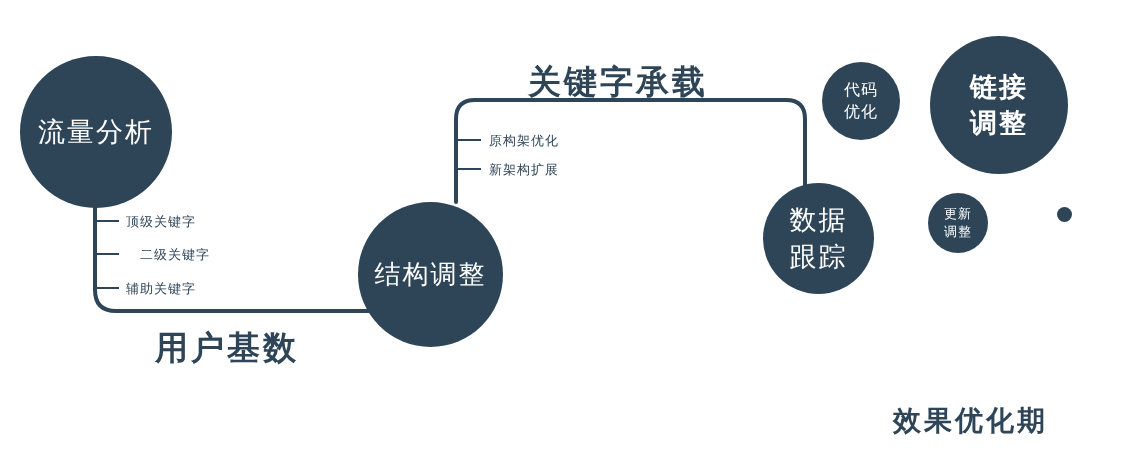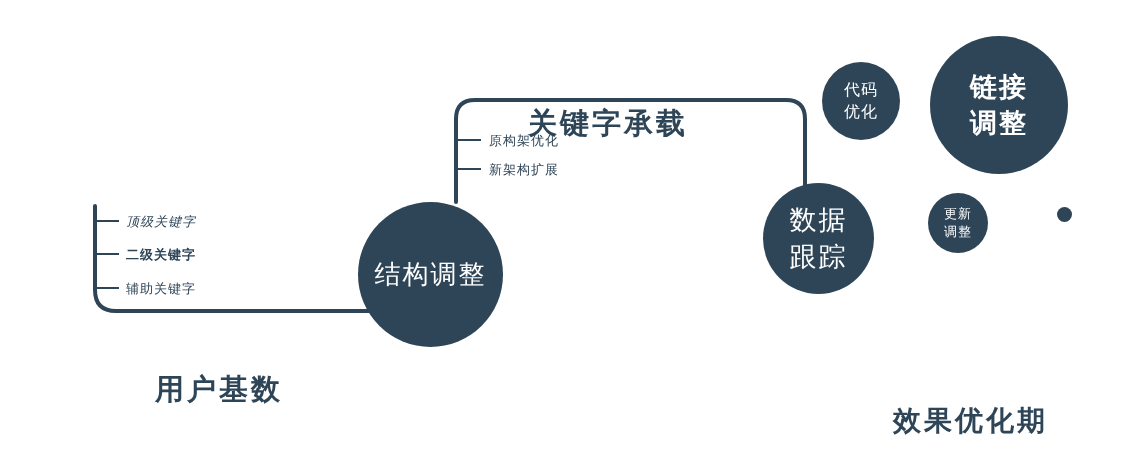--- a/index.html
+++ b/index.html
@@ -39,36 +39,35 @@
   .n-tracking{ left:763px; top:183px; width:111px; height:111px; font-size:27px; }
   .n-code    { left:822px; top:62px;  width:78px;  height:78px;  font-size:16px; letter-spacing:1px;}
   .n-link    { left:930px; top:36px;  width:138px; height:138px; font-size:27px;font-weight:bold; }
   .n-update  { left:928px; top:193px; width:60px;  height:60px;  font-size:13px; letter-spacing:1px;}
   .n-report  { left:931px; top:258px; width:111px; height:111px; font-size:27px; }
   .n-dot     { left:1057px;top:207px; width:15px;  height:15px; }
   .edge-label{
     position:absolute;
     color:var(--primary);
     font-weight:bold;
-    font-size:29px;
+    font-size:33px;
     letter-spacing:3px;
     white-space:nowrap;
-    margin-top:44px;
   }
   .el-user-base{ left:155px; top:326px;text-align:right; }
   .el-keyword  { left:528px; top:60px;  }
   .branch-label{
     position:absolute;
     color:var(--primary);
     font-size:13px;
     letter-spacing:1px;
     white-space:nowrap;
   }
-  .bl-t0{ left:126px; top:213px;font-style:italic; }
-  .bl-t1{ left:126px; top:246px;font-weight:bold; }
+  .bl-t0{ left:126px; top:213px; }
+  .bl-t1{ left:140px; top:246px; }
   .bl-t2{ left:126px; top:280px; }
   .bl-s0{ left:489px; top:132px;font-family:Liberation Mono, monospace; }
   .bl-s1{ left:489px; top:161px; }
   .caption{
     position:absolute;
     left:893px; top:402px;
     color:var(--primary);
     font-size:28px;
     font-weight:bold;
     letter-spacing:3px;
@@ -83,20 +82,23 @@
   <svg class="connectors" viewBox="0 0 1130 450" xmlns="http://www.w3.org/2000/svg">
     <path d="M 95 206 L 95 290 Q 95 311 116 311 L 388 311"></path>
     <path d="M 456 202 L 456 119 Q 456 100 475 100 L 786 100 Q 805 100 805 119 L 805 185"></path>
     <line x1="95" y1="221" x2="119" y2="221"></line>
     <line x1="95" y1="254" x2="119" y2="254"></line>
     <line x1="95" y1="288" x2="119" y2="288"></line>
     <line x1="456" y1="140" x2="481" y2="140"></line>
     <line x1="456" y1="169" x2="481" y2="169"></line>
   </svg>
 
+  <div class="node n-traffic">
+    <span>流量分析</span>
+  </div>
 
   <div class="node n-structure">
     <span>结构调整</span>
   </div>
 
   <div class="node n-tracking">
     <span>数据
 跟踪</span>
   </div>
 

